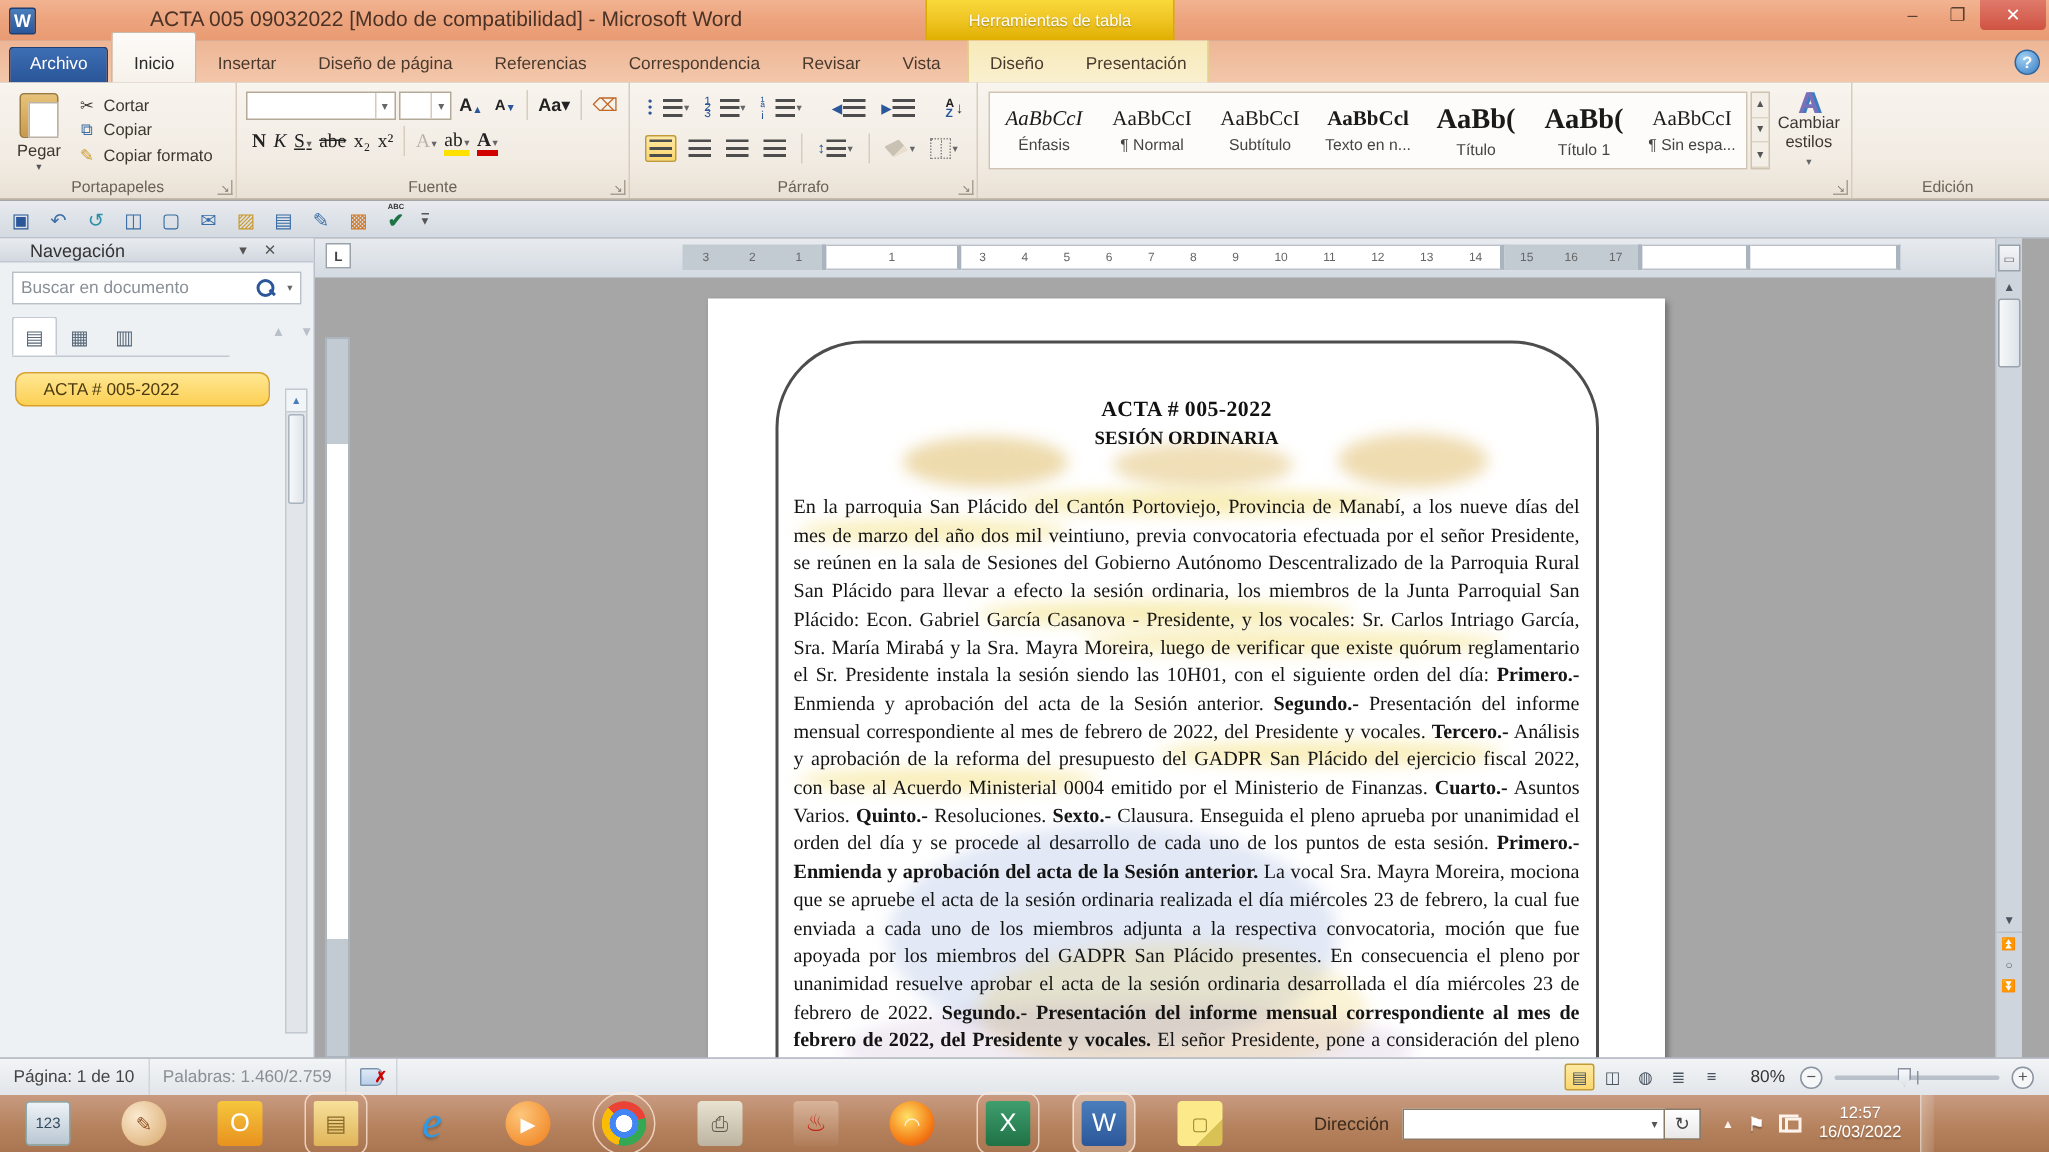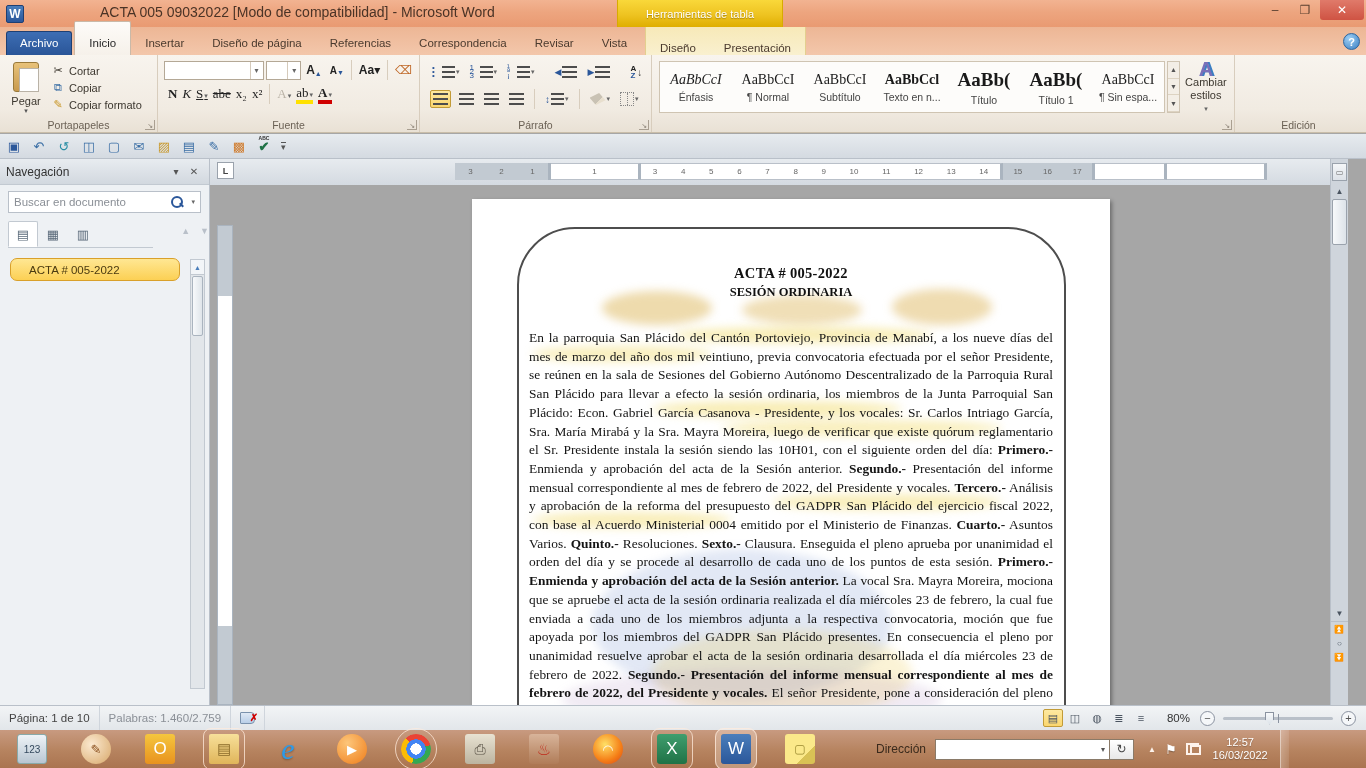--- a/index.html
+++ b/index.html
@@ -23,21 +23,21 @@
   .wbtn.close { width:44px; background:linear-gradient(180deg,#e07a6a,#cf5343); color:#fff; border-radius:0 0 3px 3px; }
 
   
   .tabrow { position:absolute; left:0; top:27px; width:1366px; height:28px;
     background:linear-gradient(180deg,#edb695 0%,#f3c7ab 100%); display:flex; align-items:flex-end; }
   .rtab { padding:15px 14px 6px 14px; font-size:11.5px; color:#4a3a2e; cursor:default; }
   .rtab.archivo { background:linear-gradient(180deg,#3d6eb4,#2a5598); color:#fff; border:1px solid #1e3f73;
     border-bottom:none; border-radius:3px 3px 0 0; margin:0 2px 0 0; padding:5px 13px 6px 13px; }
   .rtab.active { background:linear-gradient(180deg,#fdfbf8,#f6f1ea); border:1px solid #c9b9a8; border-bottom:none;
     border-radius:2px 2px 0 0; color:#2a2a2a; }
-  .ctxzone { display:flex; background:linear-gradient(180deg,#f7e9b8,#f9f0cf); height:28px; 
+  .ctxzone { display:flex; background:linear-gradient(180deg,#f7e9b8,#f9f0cf); height:28px; align-items:flex-end;
     border-left:1px solid #e3cf8e; border-right:1px solid #e3cf8e; }
   .helpbtn { position:absolute; right:6px; top:33px; width:17px; height:17px; border-radius:50%;
     background:radial-gradient(circle at 35% 30%,#9fd0f5,#3a7ec2); color:#fff; font-weight:bold; font-size:11px;
     display:flex; align-items:center; justify-content:center; border:1px solid #2b659f; }
 
   
   .ribbon { position:absolute; left:0; top:55px; width:1366px; height:78px;
     background:linear-gradient(180deg,#f8f4ee 0%,#f1ebe2 70%,#e9e1d5 100%);
     border-bottom:1px solid #c9bda9; display:flex; }
   .rgroup { position:relative; height:100%; border-right:1px solid #d8cdbd; padding:3px 4px 16px 4px; }
@@ -119,22 +119,22 @@
   .qbtn.q-spell:before { content:"ABC"; position:absolute; top:-1px; font-size:5px; color:#333; }
   .qbtn.q-open,.qbtn.q-newfolder { color:#c9982a; }
   .qbtn.q-special { color:#d07a2a; }
   .qmore { font-size:9px; color:#555; margin-left:6px; border-top:1px solid #555; line-height:8px; }
 
   
   .mainarea { position:absolute; left:0; top:159px; width:1366px; height:546px; }
 
   
   .navpane { position:absolute; left:0; top:0; width:210px; height:546px; background:#eef1f4; border-right:1px solid #b9c0c9; }
-  .navheader { height:26px; background:linear-gradient(180deg,#e8ecf0,#d2d8df); border-bottom:1px solid #c2c9d1;
-    display:flex; align-items:center; padding:0 6px; font-size:12px; color:#333; }
+  .navheader { height:16px; background:linear-gradient(180deg,#e8ecf0,#d2d8df); border-bottom:1px solid #c2c9d1;
+    display:flex; align-items:center; padding:0 20px; font-size:12px; color:#333; }
   .navheader .sp { flex:1; }
   .nav-dd,.nav-x { width:18px; text-align:center; color:#555; font-size:10px; }
   .navsearch { margin:6px 8px 0 8px; height:22px; background:#fff; border:1px solid #b9c0c9; display:flex; align-items:center; padding:0 5px; }
   .navsearch .ph { flex:1; color:#8a8f96; font-size:11.5px; }
   .mag { width:12px; height:12px; position:relative; margin-right:8px; }
   .mag:before { content:""; position:absolute; left:0; top:0; width:8px; height:8px; border:2px solid #2b579a; border-radius:50%; }
   .mag:after { content:""; position:absolute; left:8px; top:8px; width:5px; height:2px; background:#2b579a; transform:rotate(45deg); }
   .navtabs { display:flex; margin:8px 0 0 8px; border-bottom:1px solid #c2c9d1; width:176px; }
   .ntab { width:30px; height:26px; display:flex; align-items:center; justify-content:center; font-size:13px; color:#5a6a7a;
     border:1px solid transparent; }

